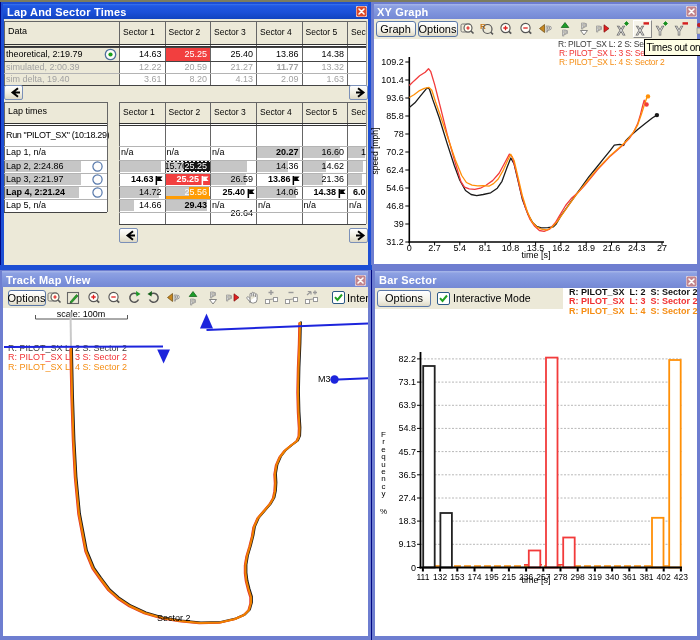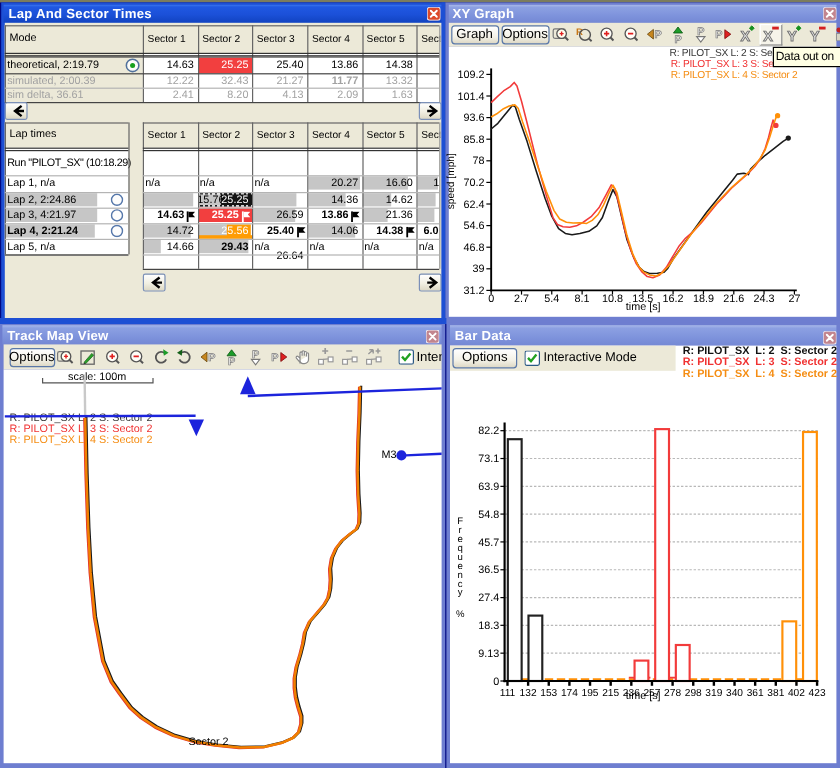--- a/index.html
+++ b/index.html
@@ -16,21 +16,21 @@
 <svg style="position:absolute;left:356px;top:6px" width="11" height="11" viewBox="0 0 11 11">
       <rect x="0" y="0" width="11" height="11" rx="2.2" fill="#dc4a2a" stroke="#fff" stroke-width="0.9"></rect>
       <path d="M3 3 L8 8 M8 3 L3 8" stroke="#fff" stroke-width="1.6" stroke-linecap="round"></path>
   </svg>
 <div style="position:absolute;left:4px;top:19px;width:364px;height:246px;background:#ece9d8;"></div>
 <div style="position:absolute;left:4.0px;top:21.0px;width:361.5px;height:24.0px;background:#ece9d8;"></div>
 <div style="position:absolute;left:4.0px;top:45.0px;width:114.5px;height:40.3px;background:#ece9d8;"></div>
 <div style="position:absolute;left:118.5px;top:47.5px;width:247.0px;height:37.8px;background:#fff;"></div>
 <div style="position:absolute;left:118.5px;top:45.0px;width:247.0px;height:2.5px;background:#fff;"></div>
 <div style="position:absolute;left:164.5px;top:47.5px;width:45.5px;height:13.299999999999997px;background:#f23f3f;"></div>
-<div style="position:absolute;left:8px;top:27px;font-size:9px;color:#000;font-weight:400;white-space:pre;line-height:1.1;">Mode</div>
+<div style="position:absolute;left:8px;top:27px;font-size:9px;color:#000;font-weight:400;white-space:pre;line-height:1.1;">Data</div>
 <div style="position:absolute;left:123.0px;top:27.5px;font-size:8.5px;color:#000;font-weight:400;white-space:pre;line-height:1.1;">Sector 1</div>
 <div style="position:absolute;left:168.5px;top:27.5px;font-size:8.5px;color:#000;font-weight:400;white-space:pre;line-height:1.1;">Sector 2</div>
 <div style="position:absolute;left:214.0px;top:27.5px;font-size:8.5px;color:#000;font-weight:400;white-space:pre;line-height:1.1;">Sector 3</div>
 <div style="position:absolute;left:260.0px;top:27.5px;font-size:8.5px;color:#000;font-weight:400;white-space:pre;line-height:1.1;">Sector 4</div>
 <div style="position:absolute;left:305.5px;top:27.5px;font-size:8.5px;color:#000;font-weight:400;white-space:pre;line-height:1.1;">Sector 5</div>
 <div style="position:absolute;left:351.0px;top:27.5px;width:16px;font-size:8.5px;color:#000;font-weight:400;white-space:pre;line-height:1.1;overflow:hidden;">Secto</div>
 <div style="position:absolute;left:4.0px;top:21.0px;width:1px;height:64.3px;background:#666;"></div>
 <div style="position:absolute;left:118.5px;top:21.0px;width:1px;height:64.3px;background:#666;"></div>
 <div style="position:absolute;left:164.5px;top:21.0px;width:1px;height:64.3px;background:#666;"></div>
 <div style="position:absolute;left:210.0px;top:21.0px;width:1px;height:64.3px;background:#666;"></div>
@@ -40,36 +40,36 @@
 <div style="position:absolute;left:365.5px;top:21.0px;width:1px;height:64.3px;background:#999;"></div>
 <div style="position:absolute;left:4.0px;top:21.0px;width:361.5px;height:1px;background:#666;"></div>
 <div style="position:absolute;left:4.0px;top:44.0px;width:361.5px;height:1px;background:#333;"></div>
 <div style="position:absolute;left:4.0px;top:46.2px;width:361.5px;height:1px;background:#333;"></div>
 <div style="position:absolute;left:4.0px;top:46.5px;width:361.5px;height:1px;background:#444;"></div>
 <div style="position:absolute;left:4.0px;top:60.8px;width:361.5px;height:1px;background:#444;"></div>
 <div style="position:absolute;left:4.0px;top:73.0px;width:361.5px;height:1px;background:#b4b4b4;"></div>
 <div style="position:absolute;left:4.0px;top:85.3px;width:361.5px;height:1px;background:#444;"></div>
 <div style="position:absolute;left:6px;top:49.7px;font-size:9px;color:#000;font-weight:400;white-space:pre;line-height:1.1;">theoretical, 2:19.79</div>
 <div style="position:absolute;left:6px;top:62.599999999999994px;font-size:9px;color:#a2a2a2;font-weight:400;white-space:pre;line-height:1.1;">simulated, 2:00.39</div>
-<div style="position:absolute;left:6px;top:74.8px;font-size:9px;color:#a2a2a2;font-weight:400;white-space:pre;line-height:1.1;">sim delta, 36.61</div>
+<div style="position:absolute;left:6px;top:74.8px;font-size:9px;color:#a2a2a2;font-weight:400;white-space:pre;line-height:1.1;">sim delta, 19.40</div>
 <svg style="position:absolute;left:104px;top:48px;" width="13" height="13" viewBox="0 0 13 13">
     <circle cx="6.5" cy="6.5" r="5.2" fill="#fcfcf8" stroke="#51719c" stroke-width="1.3"></circle>
     <circle cx="6.5" cy="6.5" r="2.1" fill="#18a01c"></circle>
   </svg>
 <div style="position:absolute;right:538.5px;top:49.7px;font-size:9px;color:#000;font-weight:400;white-space:pre;line-height:1.1;">14.63</div>
 <div style="position:absolute;right:493.0px;top:49.7px;font-size:9px;color:#fff;font-weight:400;white-space:pre;line-height:1.1;">25.25</div>
 <div style="position:absolute;right:447.0px;top:49.7px;font-size:9px;color:#000;font-weight:400;white-space:pre;line-height:1.1;">25.40</div>
 <div style="position:absolute;right:401.5px;top:49.7px;font-size:9px;color:#000;font-weight:400;white-space:pre;line-height:1.1;">13.86</div>
 <div style="position:absolute;right:356.0px;top:49.7px;font-size:9px;color:#000;font-weight:400;white-space:pre;line-height:1.1;">14.38</div>
 <div style="position:absolute;right:538.5px;top:62.599999999999994px;font-size:9px;color:#a2a2a2;font-weight:400;white-space:pre;line-height:1.1;">12.22</div>
-<div style="position:absolute;right:493.0px;top:62.599999999999994px;font-size:9px;color:#a2a2a2;font-weight:400;white-space:pre;line-height:1.1;">32.43</div>
+<div style="position:absolute;right:493.0px;top:62.599999999999994px;font-size:9px;color:#a2a2a2;font-weight:400;white-space:pre;line-height:1.1;">20.59</div>
 <div style="position:absolute;right:447.0px;top:62.599999999999994px;font-size:9px;color:#a2a2a2;font-weight:400;white-space:pre;line-height:1.1;">21.27</div>
 <div style="position:absolute;right:401.5px;top:62.599999999999994px;font-size:9px;color:#a2a2a2;font-weight:700;white-space:pre;line-height:1.1;">11.77</div>
 <div style="position:absolute;right:356.0px;top:62.599999999999994px;font-size:9px;color:#a2a2a2;font-weight:400;white-space:pre;line-height:1.1;">13.32</div>
-<div style="position:absolute;right:538.5px;top:74.8px;font-size:9px;color:#a2a2a2;font-weight:400;white-space:pre;line-height:1.1;">2.41</div>
+<div style="position:absolute;right:538.5px;top:74.8px;font-size:9px;color:#a2a2a2;font-weight:400;white-space:pre;line-height:1.1;">3.61</div>
 <div style="position:absolute;right:493.0px;top:74.8px;font-size:9px;color:#a2a2a2;font-weight:400;white-space:pre;line-height:1.1;">8.20</div>
 <div style="position:absolute;right:447.0px;top:74.8px;font-size:9px;color:#a2a2a2;font-weight:400;white-space:pre;line-height:1.1;">4.13</div>
 <div style="position:absolute;right:401.5px;top:74.8px;font-size:9px;color:#a2a2a2;font-weight:400;white-space:pre;line-height:1.1;">2.09</div>
 <div style="position:absolute;right:356.0px;top:74.8px;font-size:9px;color:#a2a2a2;font-weight:400;white-space:pre;line-height:1.1;">1.63</div>
 <div style="position:absolute;left:4px;top:84.5px;width:19px;height:15px;background:linear-gradient(180deg,#fefefe,#f1efe2 55%,#ddd8c4);border:1px solid #7b90b8;border-radius:2px;box-sizing:border-box;"></div>
 <svg style="position:absolute;left:6px;top:84.5px;" width="15" height="15" viewBox="0 0 15 15">
     <path d="M12 3.2 L6.5 7.5 L12 11.8 M6.5 7.5 H14" stroke="#000" stroke-width="2" fill="none"></path>
   </svg>
 <div style="position:absolute;left:348.5px;top:84.5px;width:19px;height:15px;background:linear-gradient(180deg,#fefefe,#f1efe2 55%,#ddd8c4);border:1px solid #7b90b8;border-radius:2px;box-sizing:border-box;"></div>
 <svg style="position:absolute;left:350.5px;top:84.5px;" width="15" height="15" viewBox="0 0 15 15">
@@ -85,21 +85,21 @@
 <div style="position:absolute;left:214.0px;top:107.5px;font-size:8.5px;color:#000;font-weight:400;white-space:pre;line-height:1.1;">Sector 3</div>
 <div style="position:absolute;left:260.0px;top:107.5px;font-size:8.5px;color:#000;font-weight:400;white-space:pre;line-height:1.1;">Sector 4</div>
 <div style="position:absolute;left:305.5px;top:107.5px;font-size:8.5px;color:#000;font-weight:400;white-space:pre;line-height:1.1;">Sector 5</div>
 <div style="position:absolute;left:351.0px;top:107.5px;width:16px;font-size:8.5px;color:#000;font-weight:400;white-space:pre;line-height:1.1;overflow:hidden;">Secto</div>
 <div style="position:absolute;left:4.5px;top:160.79999999999998px;width:76.125px;height:11.000000000000018px;background:#c6c6c6;"></div>
 <div style="position:absolute;left:4.5px;top:174.0px;width:76.125px;height:10.99999999999999px;background:#c6c6c6;"></div>
 <div style="position:absolute;left:4.5px;top:187.2px;width:74.095px;height:10.99999999999999px;background:#c6c6c6;"></div>
 <div style="position:absolute;left:6px;top:131px;font-size:9px;color:#000;font-weight:400;white-space:pre;line-height:1.1;letter-spacing:-0.35px;">Run "PILOT_SX" (10:18.29)</div>
 <div style="position:absolute;left:6px;top:148.2px;font-size:9px;color:#000;font-weight:400;white-space:pre;line-height:1.1;">Lap 1, n/a</div>
 <div style="position:absolute;left:6px;top:161.79999999999998px;font-size:9px;color:#000;font-weight:400;white-space:pre;line-height:1.1;">Lap 2, 2:24.86</div>
-<div style="position:absolute;left:6px;top:175.0px;font-size:9px;color:#000;font-weight:400;white-space:pre;line-height:1.1;">Lap 3, 4:21.97</div>
+<div style="position:absolute;left:6px;top:175.0px;font-size:9px;color:#000;font-weight:400;white-space:pre;line-height:1.1;">Lap 3, 2:21.97</div>
 <div style="position:absolute;left:6px;top:188.2px;font-size:9px;color:#000;font-weight:700;white-space:pre;line-height:1.1;">Lap 4, 2:21.24</div>
 <div style="position:absolute;left:6px;top:201.39999999999998px;font-size:9px;color:#000;font-weight:400;white-space:pre;line-height:1.1;">Lap 5, n/a</div>
 <svg style="position:absolute;left:91.5px;top:160.7px;" width="11" height="11" viewBox="0 0 11 11">
     <circle cx="5.5" cy="5.5" r="4.6" fill="#fdfdfd" stroke="#5577aa" stroke-width="1.2"></circle>
   </svg>
 <svg style="position:absolute;left:91.5px;top:173.9px;" width="11" height="11" viewBox="0 0 11 11">
     <circle cx="5.5" cy="5.5" r="4.6" fill="#fdfdfd" stroke="#5577aa" stroke-width="1.2"></circle>
   </svg>
 <svg style="position:absolute;left:91.5px;top:187.1px;" width="11" height="11" viewBox="0 0 11 11">
     <circle cx="5.5" cy="5.5" r="4.6" fill="#fdfdfd" stroke="#5577aa" stroke-width="1.2"></circle>
@@ -123,21 +123,21 @@
 <div style="position:absolute;left:165.0px;top:161.1px;width:19.11px;height:10.200000000000017px;background:#c6c6c6;"></div>
 <div style="position:absolute;left:165.0px;top:171.0px;width:44.5px;height:1px;background:#fff;background:repeating-linear-gradient(90deg,#fff 0 2px,#141414 2px 4px);"></div>
 <div style="position:absolute;left:165.0px;top:160.6px;width:44.5px;height:1px;background:#fff;background:repeating-linear-gradient(90deg,#fff 0 2px,#141414 2px 4px);"></div>
 <div style="position:absolute;left:164.5px;top:173.3px;width:45.5px;height:12.199999999999989px;background:#f23f3f;"></div>
 <div style="position:absolute;left:165.0px;top:186.5px;width:24.115000000000002px;height:10.199999999999989px;background:#c6c6c6;"></div>
 <div style="position:absolute;left:189.115px;top:186.5px;width:20.384999999999998px;height:10.199999999999989px;background:#ff9c04;"></div>
 <div style="position:absolute;left:165.0px;top:196.2px;width:44.5px;height:2.6px;background:#ff9c04;"></div>
 <div style="position:absolute;left:121.0px;top:148.2px;font-size:9px;color:#000;font-weight:400;white-space:pre;line-height:1.1;">n/a</div>
 <div style="position:absolute;left:166.5px;top:148.2px;font-size:9px;color:#000;font-weight:400;white-space:pre;line-height:1.1;">n/a</div>
 <div style="position:absolute;left:212.0px;top:148.2px;font-size:9px;color:#000;font-weight:400;white-space:pre;line-height:1.1;">n/a</div>
-<div style="position:absolute;right:401.5px;top:148.2px;font-size:9px;color:#000;font-weight:400;white-space:pre;line-height:1.1;text-align:center;">20.27</div>
+<div style="position:absolute;right:401.5px;top:148.2px;font-size:9px;color:#000;font-weight:700;white-space:pre;line-height:1.1;text-align:center;">20.27</div>
 <div style="position:absolute;right:356.0px;top:148.2px;font-size:9px;color:#000;font-weight:400;white-space:pre;line-height:1.1;">16.60</div>
 <div style="position:absolute;left:361px;top:148.2px;font-size:9px;color:#000;font-weight:400;white-space:pre;line-height:1.1;">1</div>
 <div style="position:absolute;right:513px;top:161.79999999999998px;font-size:9px;color:#000;font-weight:400;white-space:pre;line-height:1.1;margin-left:40px;">15.76</div>
 <div style="position:absolute;right:493.0px;top:161.79999999999998px;font-size:9px;color:#fff;font-weight:400;white-space:pre;line-height:1.1;">25.25</div>
 <div style="position:absolute;right:447.0px;top:161.79999999999998px;font-size:9px;color:#000;font-weight:400;white-space:pre;line-height:1.1;margin-top:47px;">26.64</div>
 <div style="position:absolute;right:401.5px;top:161.79999999999998px;font-size:9px;color:#000;font-weight:400;white-space:pre;line-height:1.1;">14.36</div>
 <div style="position:absolute;right:356.0px;top:161.79999999999998px;font-size:9px;color:#000;font-weight:400;white-space:pre;line-height:1.1;">14.62</div>
 <div style="position:absolute;right:546.5px;top:175.0px;font-size:9px;color:#000;font-weight:700;white-space:pre;line-height:1.1;">14.63</div>
 <svg style="position:absolute;left:155.0px;top:175.5px;" width="8" height="9" viewBox="0 0 8 9">
     <rect x="0.6" y="0" width="1.5" height="9" fill="#000"></rect>
@@ -333,21 +333,21 @@
     <text x="662.0" y="251.3" font-size="9" text-anchor="middle" fill="#000">27</text>
     <text x="536" y="258.3" font-size="9" text-anchor="middle" fill="#000">time [s]</text>
     <text x="378" y="151" font-size="8.5" text-anchor="middle" fill="#000" transform="rotate(-90 378 151)">speed [mph]</text>
     <polyline points="409.3,107.5 414.9,102.8 420.5,95.9 427.1,87.8 429.4,89.0 432.7,99.4 439.2,117.8 446.7,142.1 454.2,165.2 459.8,180.2 465.5,190.5 471.1,194.5 476.7,195.6 483.2,194.5 490.7,192.8 497.3,188.2 502.0,181.3 506.6,168.6 510.8,158.0 514.1,164.0 517.9,180.2 522.5,199.8 528.2,214.8 532.8,222.8 536.6,226.3 541.3,227.9 547.8,227.7 553.4,226.8 556.2,224.0 560.9,215.9 567.5,206.7 574.0,197.5 581.5,187.1 589.0,176.7 596.5,167.5 604.0,158.2 610.5,150.2 614.3,145.1 619.9,144.4 623.6,145.5 625.5,140.9 631.1,135.2 637.7,129.4 645.2,123.6 652.6,117.8 656.9,115.1" fill="none" stroke="#1a1a1a" stroke-width="1.3" stroke-linejoin="round"></polyline>
     <polyline points="409.3,85.5 414.0,80.9 419.6,75.8 425.2,72.2 428.5,68.7 430.8,71.7 434.6,84.4 440.2,106.3 447.7,136.3 455.2,162.8 460.8,181.3 464.5,187.1 469.2,188.9 474.8,189.4 480.4,188.2 486.0,185.2 492.6,180.6 499.1,173.2 504.8,162.8 509.4,154.1 512.3,157.1 516.0,170.9 520.7,191.7 525.4,207.8 530.0,219.4 534.7,226.3 539.4,230.5 544.1,231.4 549.7,229.1 555.3,222.8 560.0,214.8 565.6,205.5 571.2,198.6 577.8,192.8 584.3,185.9 590.9,177.8 597.4,169.8 604.0,162.8 610.5,155.9 617.1,150.2 623.6,144.4 629.2,138.6 633.9,131.7 637.7,123.6 640.5,114.4 642.8,105.2 644.2,100.1 645.6,104.0 646.6,104.5" fill="none" stroke="#f23b3b" stroke-width="1.3" stroke-linejoin="round"></polyline>
     <polyline points="409.3,97.5 414.0,94.8 419.6,90.6 424.3,88.3 429.0,87.4 431.8,90.2 435.5,101.7 441.1,117.8 447.7,137.5 455.2,159.4 461.7,175.5 466.4,182.5 472.0,185.2 477.6,185.9 483.2,185.7 488.9,186.2 493.5,183.6 498.2,179.0 502.9,170.9 507.6,160.5 510.8,154.3 514.1,160.5 517.9,176.7 522.5,196.3 527.2,211.3 531.9,221.7 536.6,226.8 541.3,229.1 546.9,230.0 551.6,227.5 557.2,221.7 562.8,213.6 569.3,204.4 575.9,195.2 582.4,187.1 589.0,179.0 595.5,170.9 602.1,164.0 608.7,157.1 615.2,151.3 621.8,145.5 627.4,139.8 633.0,132.8 637.7,124.8 641.4,114.4 644.2,105.2 646.6,98.2 648.0,96.4" fill="none" stroke="#ff9008" stroke-width="1.3" stroke-linejoin="round"></polyline>
     <circle cx="656.9" cy="115.1" r="2.2" fill="#1a1a1a"></circle>
     <circle cx="646.6" cy="104.5" r="2.2" fill="#f23b3b"></circle>
     <circle cx="648.0" cy="96.4" r="2.2" fill="#ff9008"></circle>
   </svg>
-<div style="position:absolute;left:643.5px;top:38.5px;width:58px;height:17px;background:#ffffe4;border:1px solid #000;box-sizing:border-box;font-size:10px;color:#000;display:flex;align-items:center;padding-left:2px;letter-spacing:-0.3px;white-space:nowrap;overflow:hidden;">Data out on</div>
+<div style="position:absolute;left:643.5px;top:38.5px;width:58px;height:17px;background:#ffffe4;border:1px solid #000;box-sizing:border-box;font-size:10px;color:#000;display:flex;align-items:center;padding-left:2px;letter-spacing:-0.3px;white-space:nowrap;overflow:hidden;">Times out on</div>
 <div style="position:absolute;left:2px;top:271px;width:366px;height:16px;background:linear-gradient(180deg,#a8b8ea 0%,#8ca0e2 15%,#7e93dc 60%,#7488d4 100%);"></div>
 <div style="position:absolute;left:6px;top:273.5px;font-size:11px;color:#fff;font-weight:700;white-space:pre;line-height:1.1;letter-spacing:0.2px;">Track Map View</div>
 <svg style="position:absolute;left:355px;top:275px" width="11" height="11" viewBox="0 0 11 11">
       <rect x="0" y="0" width="11" height="11" rx="2.2" fill="#c2858e" stroke="#f0f0f8" stroke-width="0.9"></rect>
       <path d="M3 3 L8 8 M8 3 L3 8" stroke="#fff" stroke-width="1.6" stroke-linecap="round"></path>
   </svg>
 <div style="position:absolute;left:3px;top:287px;width:365px;height:21px;background:#ece9d8;"></div>
 <div style="position:absolute;left:7.5px;top:289.5px;width:38px;height:16px;box-sizing:border-box;background:linear-gradient(180deg,#ffffff,#f4f2e8 60%,#ded9c6);border:1px solid #5a78a8;border-radius:3px;font-size:11px;display:flex;align-items:center;justify-content:center;color:#000;">Options</div>
 <svg style="position:absolute;left:46.5px;top:290px;" width="16" height="16" viewBox="0 0 16 16">
     <rect x="1" y="3" width="10" height="8" rx="1.5" fill="none" stroke="#777" stroke-width="1"></rect>
@@ -442,21 +442,21 @@
       <line x1="4" y1="347" x2="163" y2="346.5" stroke="#1c24dc" stroke-width="2"></line>
       <path d="M157.2 349.5 H170 L163.6 363.5 Z" fill="#1c24dc"></path>
       <path d="M206.5 313.5 L200 328.5 H213 Z" fill="#1c24dc"></path>
       <line x1="206.5" y1="330" x2="371" y2="323.5" stroke="#1c24dc" stroke-width="2"></line>
       <text x="318" y="382" font-size="9" fill="#000">M3</text>
       <circle cx="334.5" cy="379.5" r="4.2" fill="#1c24dc"></circle>
       <line x1="338" y1="379.5" x2="371" y2="378" stroke="#1c24dc" stroke-width="2"></line>
     </g>
   </svg>
 <div style="position:absolute;left:375px;top:271px;width:322px;height:17px;background:linear-gradient(180deg,#a8b8ea 0%,#8ca0e2 15%,#7e93dc 60%,#7488d4 100%);"></div>
-<div style="position:absolute;left:379px;top:274px;font-size:11px;color:#fff;font-weight:700;white-space:pre;line-height:1.1;letter-spacing:0.2px;">Bar Data</div>
+<div style="position:absolute;left:379px;top:274px;font-size:11px;color:#fff;font-weight:700;white-space:pre;line-height:1.1;letter-spacing:0.2px;">Bar Sector</div>
 <svg style="position:absolute;left:685.5px;top:276px" width="11" height="11" viewBox="0 0 11 11">
       <rect x="0" y="0" width="11" height="11" rx="2.2" fill="#c2858e" stroke="#f0f0f8" stroke-width="0.9"></rect>
       <path d="M3 3 L8 8 M8 3 L3 8" stroke="#fff" stroke-width="1.6" stroke-linecap="round"></path>
   </svg>
 <div style="position:absolute;left:375px;top:288px;width:322px;height:348px;background:#fff;"></div>
 <div style="position:absolute;left:375px;top:288px;width:188px;height:21px;background:#ece9d8;"></div>
 <div style="position:absolute;left:377px;top:289.5px;width:54px;height:17px;box-sizing:border-box;background:linear-gradient(180deg,#ffffff,#f4f2e8 60%,#ded9c6);border:1px solid #5a78a8;border-radius:3px;font-size:11px;display:flex;align-items:center;justify-content:center;color:#000;">Options</div>
 <svg style="position:absolute;left:437px;top:291.5px;" width="13" height="13" viewBox="0 0 13 13">
     <rect x="0.5" y="0.5" width="12" height="12" rx="1.5" fill="#fff" stroke="#2a5884" stroke-width="1"></rect>
     <path d="M3 6.2 L5.5 9 L10 3.5" stroke="#21a121" stroke-width="2" fill="none"></path>

